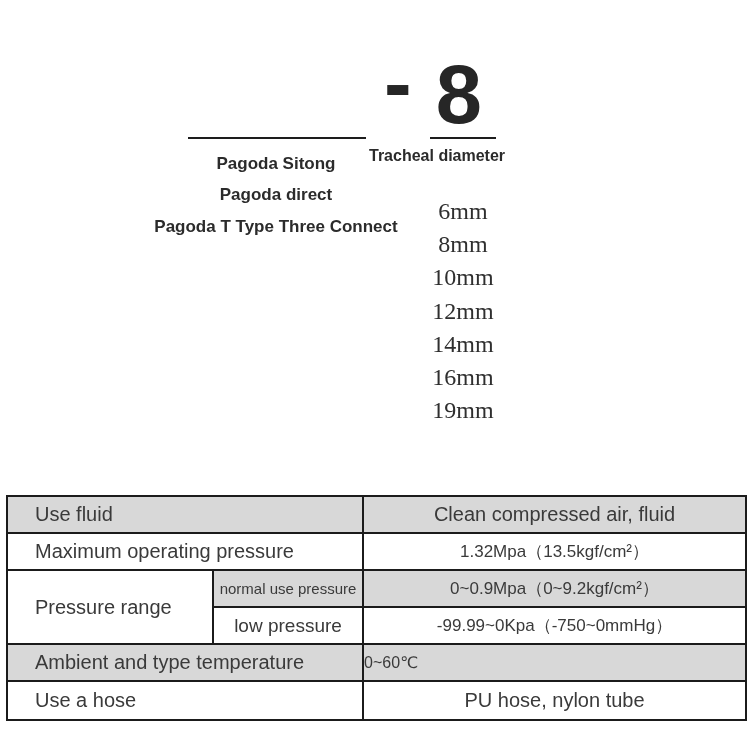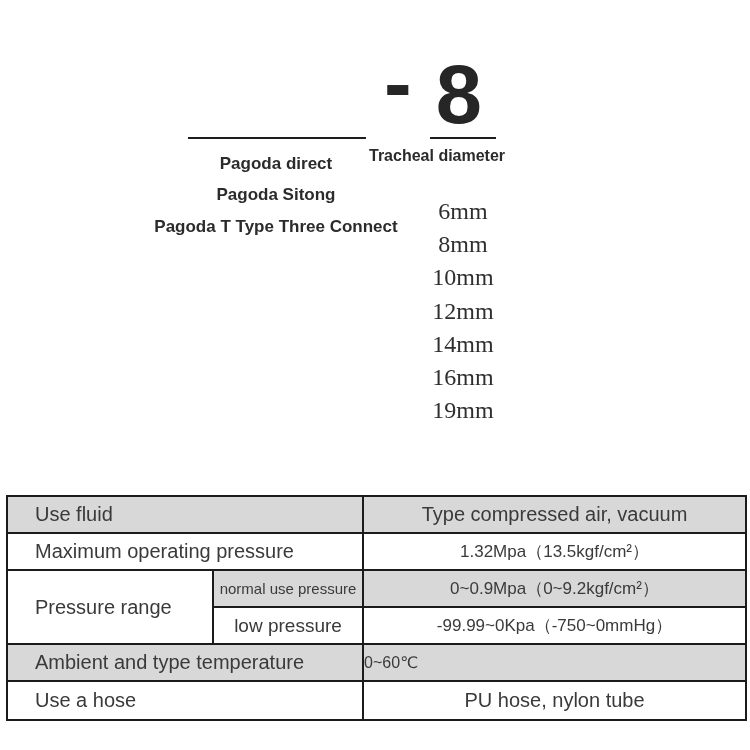--- a/index.html
+++ b/index.html
@@ -73,23 +73,23 @@
     <span class="model-size">8</span>
   </div>
 
   <div class="underline pagoda"></div>
   <div class="underline diameter"></div>
 
   <div class="tracheal-label">Tracheal diameter</div>
 
   <div class="pagoda-list">
 
+      <div class="pagoda-line">Pagoda Sitong</div>
+
       <div class="pagoda-line">Pagoda direct</div>
-
-      <div class="pagoda-line">Pagoda Sitong</div>
 
 
       <div class="pagoda-line">Pagoda T Type Three Connect</div>
     </div>
 
   <div class="diameter-list">
 
       <div class="diameter-line">6mm</div>
 
       <div class="diameter-line">8mm</div>
@@ -107,21 +107,21 @@
 
   <table class="spec-table">
     <colgroup>
       <col style="width:206px">
       <col style="width:150px">
       <col style="width:383px">
     </colgroup>
     <tbody>
       <tr>
         <td class="lbl shaded" colspan="2">Use fluid</td>
-        <td class="val shaded">Type compressed air, vacuum</td>
+        <td class="val shaded">Clean compressed air, fluid</td>
       </tr>
       <tr>
         <td class="lbl" colspan="2">Maximum operating pressure</td>
         <td class="val-sm">1.32Mpa（13.5kgf/cm²）</td>
       </tr>
       <tr>
         <td class="lbl" rowspan="2">Pressure range</td>
         <td class="sub-lbl-sm shaded">normal use pressure</td>
         <td class="val-sm shaded">0~0.9Mpa（0~9.2kgf/cm²）</td>
       </tr>

